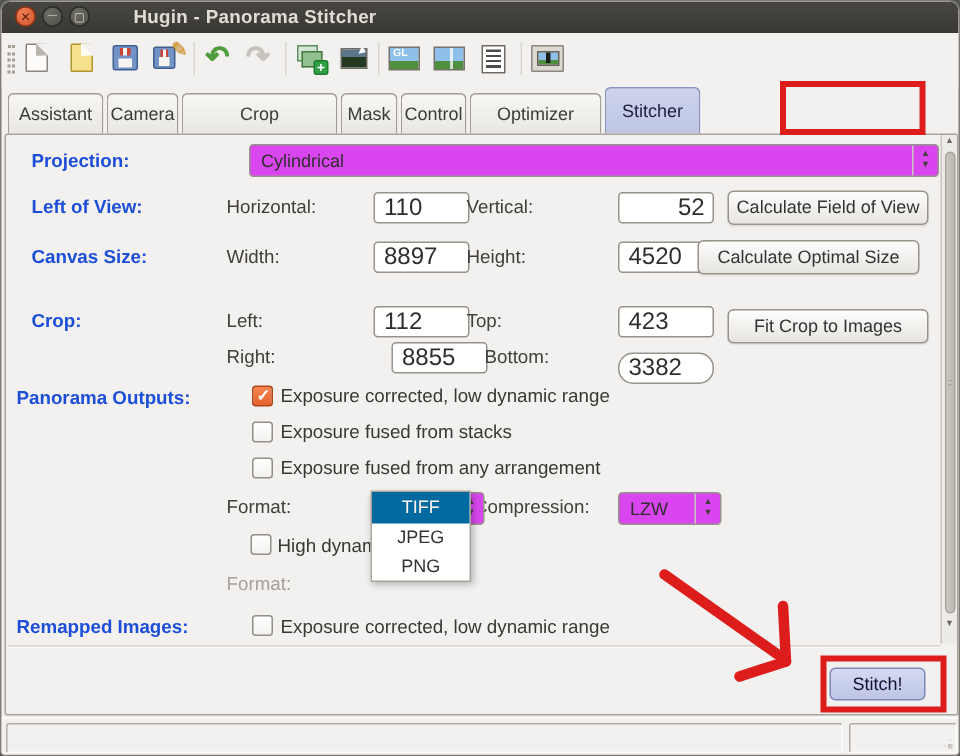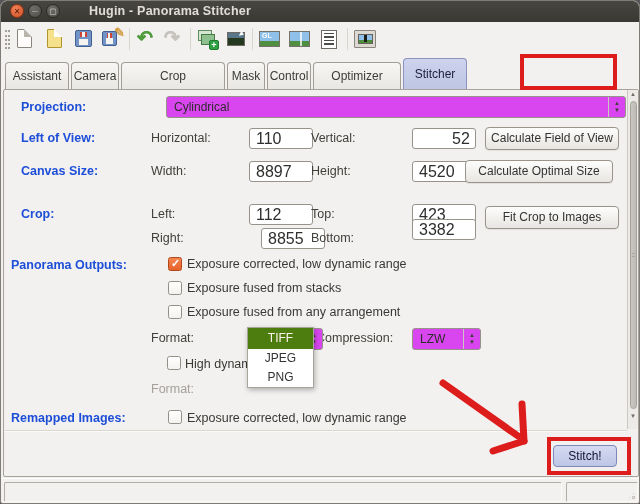--- a/index.html
+++ b/index.html
@@ -84,21 +84,21 @@
            font-size:12px;color:#333;text-align:center;line-height:21px;box-shadow:0 1px 1px rgba(0,0,0,.07);cursor:default}
   .cb{position:absolute;width:14px;height:14px;border:1px solid #939088;border-radius:2.5px;background:linear-gradient(#fff,#f3f2f0);cursor:default}
   .cb.checked{background:linear-gradient(#f5854f,#e7622c);border-color:#b04718}
   .cb.checked::after{content:"✓";position:absolute;left:2px;top:-1px;color:#fff;font-size:11px;font-weight:bold}
   .cblabel{position:absolute;font-size:12.5px;color:#3a3835;white-space:nowrap}
 
   
   .popup{position:absolute;left:246px;top:326px;width:67px;background:#fff;border:1px solid #a9a49c;
          box-shadow:1px 2px 5px rgba(0,0,0,.28);z-index:20;font-size:12px}
   .popup .opt{height:19px;line-height:19px;text-align:center;color:#333;cursor:default}
-  .popup .opt.sel{background:#4d7c0f;color:#fdf3ec;height:21px;line-height:21px}
+  .popup .opt.sel{background:#0369a1;color:#fdf3ec;height:21px;line-height:21px}
 
   
   .stitchbtn{position:absolute;left:552px;top:444px;width:64px;height:22px;background:linear-gradient(#d4daf1,#bec6e6);
              border:1px solid #7d87b9;border-radius:4px;font-size:12px;color:#131330;text-align:center;line-height:20px;z-index:10;cursor:default}
 
   
   .scrollbar{position:absolute;left:626px;top:89px;width:11px;height:339px;background:#edebe8;border-left:1px solid #cbc7c1;z-index:12}
   .sb-up{position:absolute;left:0;top:0;width:100%;height:10px;text-align:center;font-size:6px;color:#6e6a64;line-height:9px}
   .sb-up::after{content:"▲"}
   .sb-down{position:absolute;left:0;top:322px;width:100%;height:10px;text-align:center;font-size:6px;color:#6e6a64;line-height:9px}
@@ -219,22 +219,22 @@
   <input class="tinput" style="left: 411px; top: 160px;" value="4520">
   <div class="pushbtn" style="left:464px;top:159px;width:148px">Calculate Optimal Size</div>
 
   <div class="blabel" style="left:20px;top:206px;width:132px">Crop:</div>
   <div class="flabel" style="left:150px;top:206px;width:94px">Left:</div>
   <input class="tinput" style="left: 248px; top: 203px;" value="112">
   <div class="flabel" style="left:310px;top:206px;width:93px">Top:</div>
   <input class="tinput" style="left: 411px; top: 203px;" value="423">
   <div class="flabel" style="left:150px;top:230px;width:94px">Right:</div>
   <input class="tinput" style="left: 248px; top: 227px; margin-left: 12px;" value="8855">
-  <div class="flabel" style="left:310px;top:230px;width:93px">Bottom:</div>
-  <input class="tinput" style="left: 411px; top: 218px;" value="3382">
+  <div class="flabel" style="left:322px;top:230px;width:93px">Bottom:</div>
+  <input class="tinput" style="left: 411px; top: 234px; border-radius: 10px;" value="3382">
   <div class="pushbtn" style="left:484px;top:205px;width:134px">Fit Crop to Images</div>
 
   <div class="blabel" style="left:10px;top:257px;width:145px">Panorama Outputs:</div>
   <span class="cb checked" style="left:167px;top:256px"></span>
   <span class="cblabel" style="left:186px;top:256px">Exposure corrected, low dynamic range</span>
   <span class="cb" style="left:167px;top:280px"></span>
   <span class="cblabel" style="left:186px;top:280px">Exposure fused from stacks</span>
   <span class="cb" style="left:167px;top:304px"></span>
   <span class="cblabel" style="left:186px;top:304px">Exposure fused from any arrangement</span>
 

